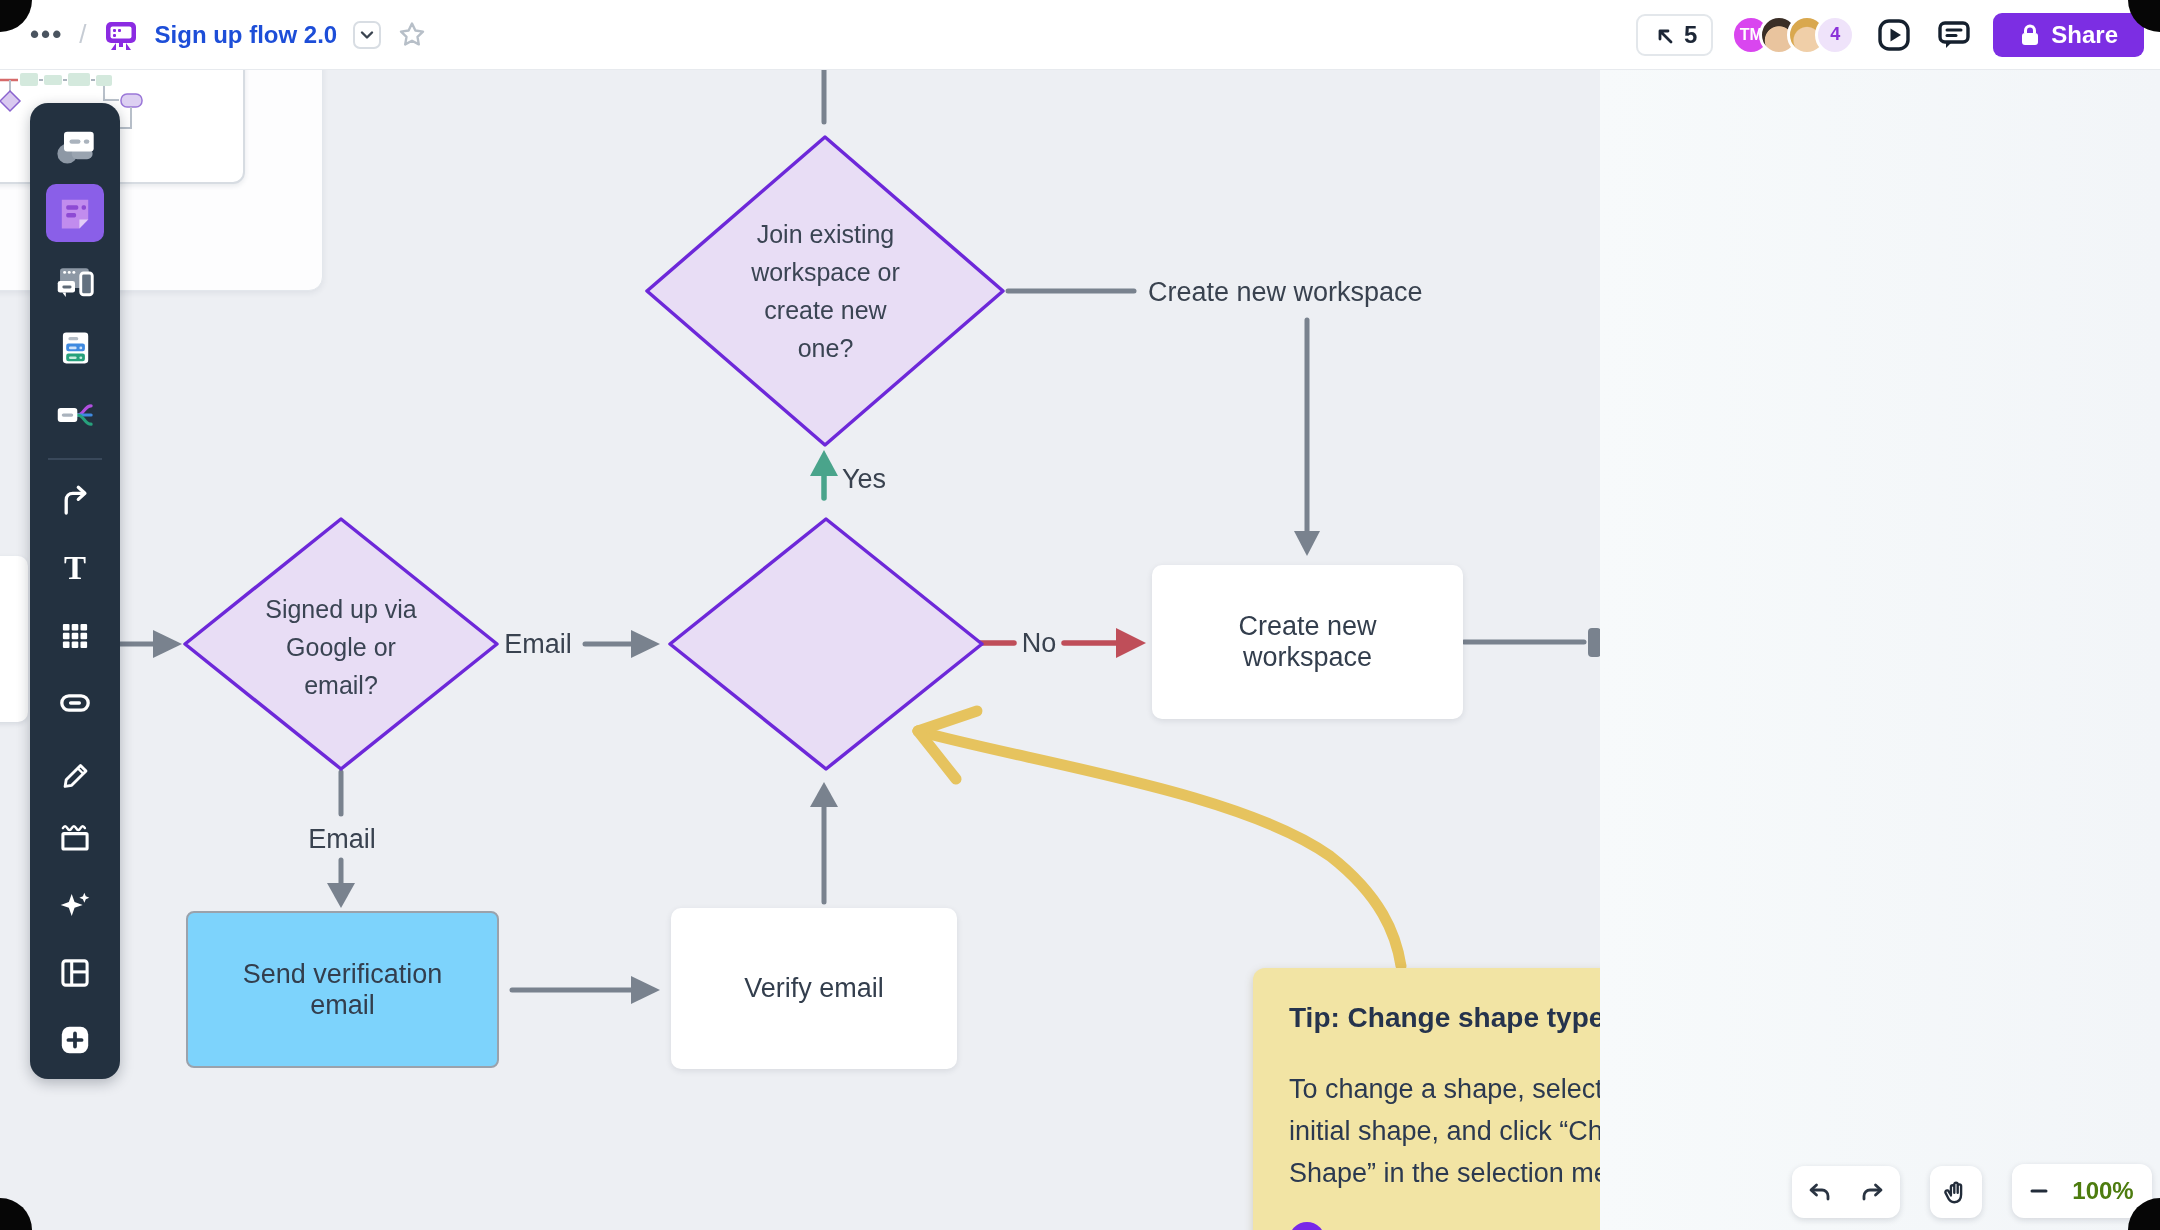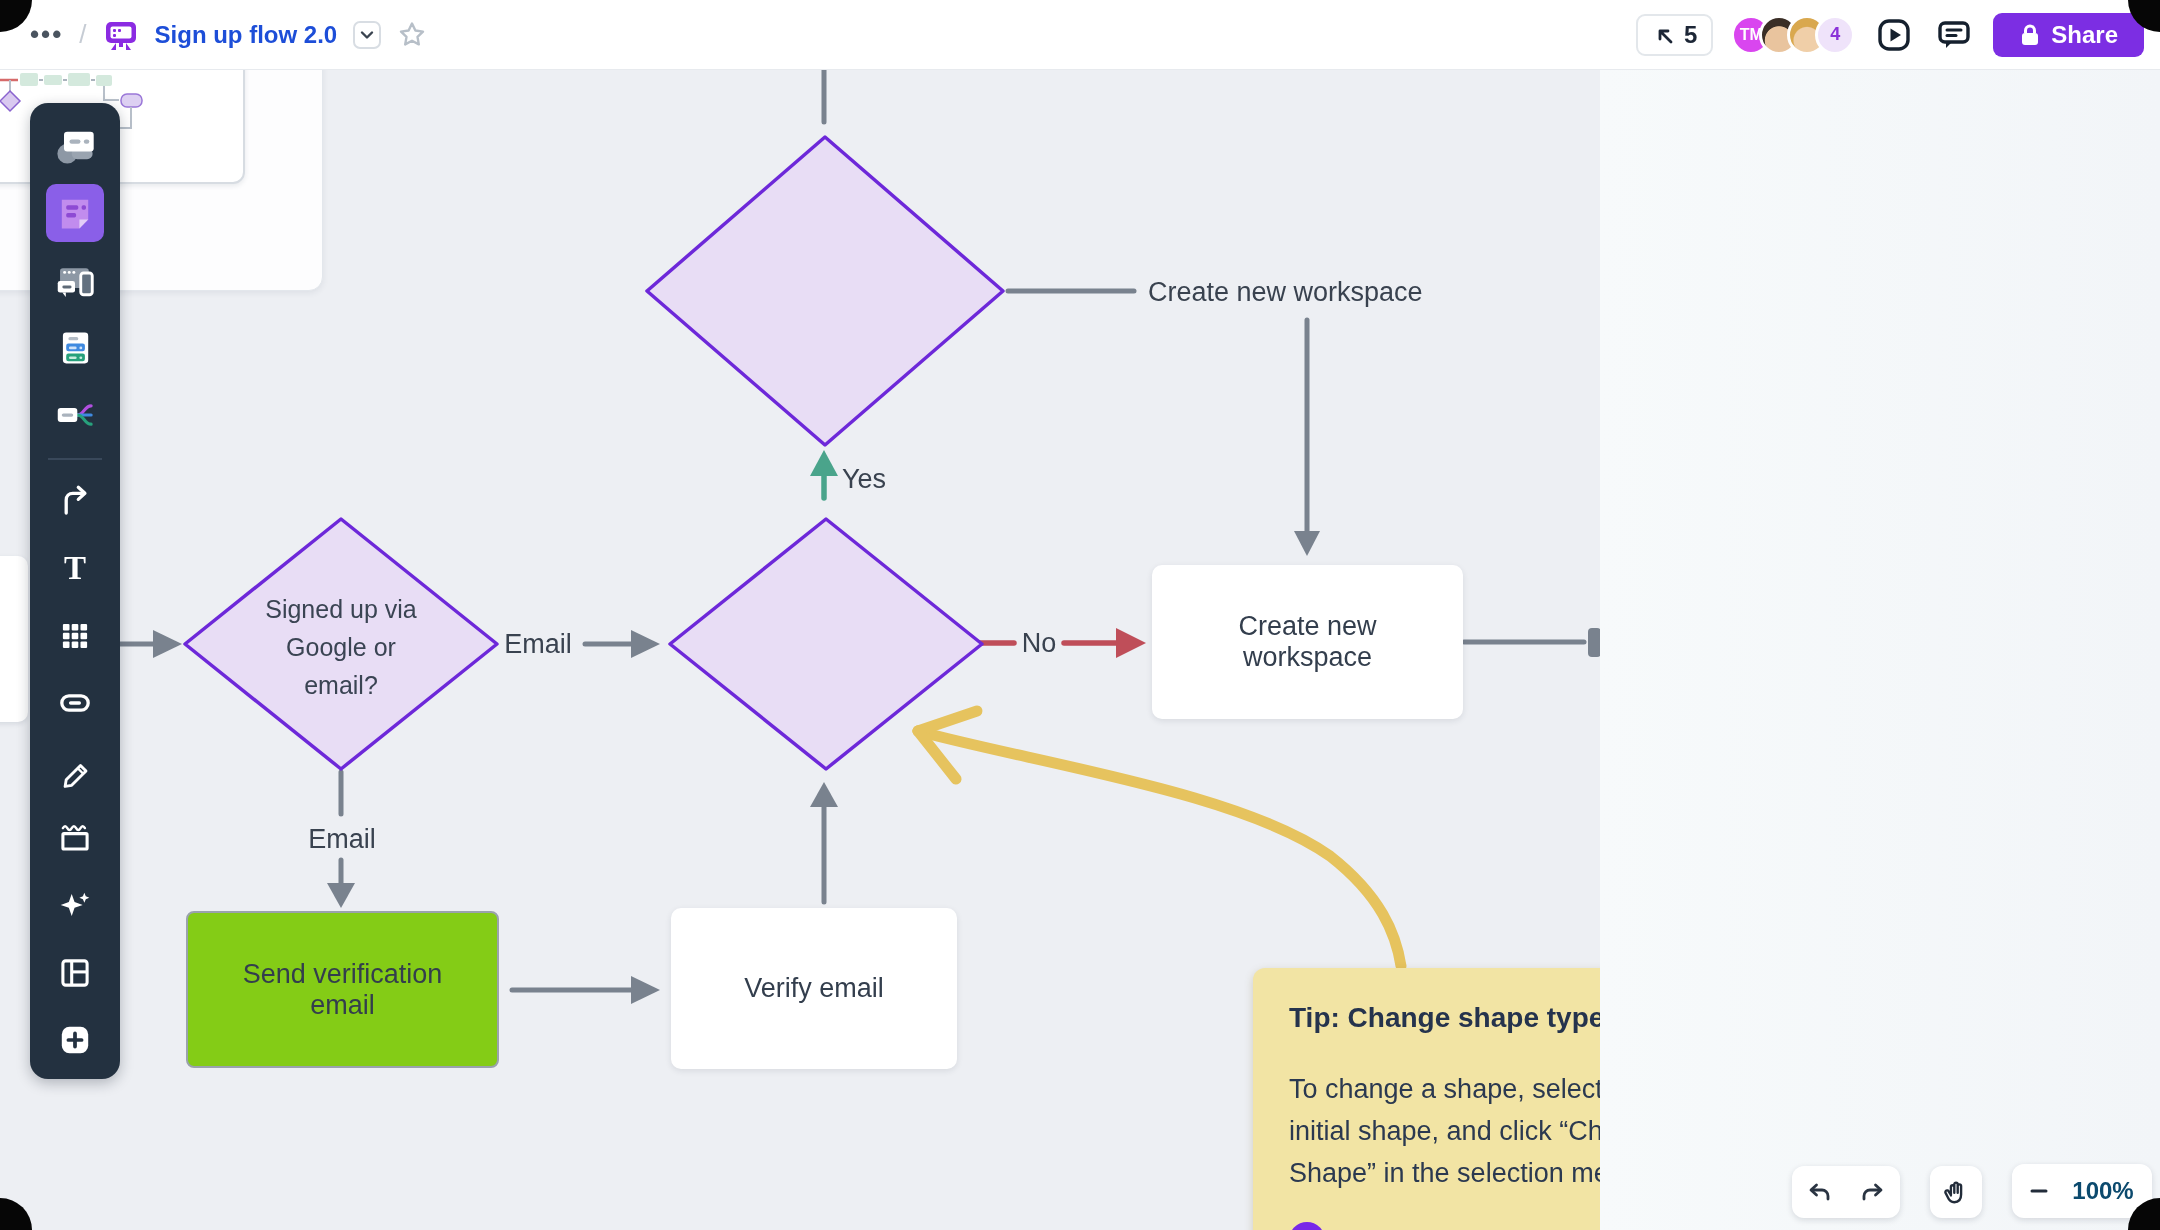--- a/index.html
+++ b/index.html
@@ -49,21 +49,21 @@
                border-radius:10px; box-shadow:0 2px 5px rgba(40,55,80,.12); z-index:3; }
 
   
   .wires { position:absolute; left:0; top:0; z-index:4; }
 
   
   .dtext { position:absolute; z-index:5; font-size:25px; line-height:38px; color:#3a4453; text-align:center; }
   .pbox { position:absolute; z-index:5; display:flex; align-items:center; justify-content:center;
           text-align:center; font-size:27px; font-weight:500; color:#333e4d; }
   .pbox-white { background:#ffffff; border-radius:10px; box-shadow:0 2px 6px rgba(30,40,60,.10); }
-  .pbox-gray { background:#84cc16; border:2.5px solid #9aa2ac; border-radius:8px; }
+  .pbox-gray { background:#7dd3fc; border:2.5px solid #9aa2ac; border-radius:8px; }
   .edge-label { position:absolute; z-index:5; font-size:27px; color:#39424f; white-space:nowrap; }
 
   
   .sticky { position:absolute; left:1253px; top:968px; width:430px; height:330px; background:#f2e4a4;
             border-radius:12px; box-shadow:0 3px 8px rgba(120,100,40,.25); z-index:6; padding:34px 30px 0 36px; }
   .sticky-title { font-size:28px; font-weight:700; color:#25334d; white-space:nowrap; }
   .sticky-body { margin-top:34px; font-size:27px; line-height:42px; color:#2b3950; }
   .sticky-body span { display:block; white-space:nowrap; }
   .sticky-footer { margin-top:28px; display:flex; align-items:center; gap:14px; }
   .wh-logo { width:36px; height:36px; border-radius:50%; background:#7828e8; display:flex; align-items:center; justify-content:center; }
@@ -71,21 +71,21 @@
 
   
   .overlay { position:absolute; left:1600px; top:70px; width:560px; height:1160px; z-index:10;
              background:linear-gradient(90deg,#f7fafb,#f2f5f8); }
 
   
   .controls { position:absolute; z-index:45; }
   .ctl-group { position:absolute; background:#fff; border-radius:12px; box-shadow:0 2px 6px rgba(20,30,50,.14);
                display:flex; align-items:center; justify-content:center; }
   .ctl-cell { width:54px; height:52px; display:flex; align-items:center; justify-content:center; }
-  .zoom-text { font-size:24px; font-weight:700; color:#0c4a6e; padding:0 18px 0 6px; }
+  .zoom-text { font-size:24px; font-weight:700; color:#4d7c0f; padding:0 18px 0 6px; }
 
   
   .corner { position:absolute; width:64px; height:64px; background:#060606; border-radius:50%; z-index:60; }
 </style>
 </head>
 <body>
 
 <div id="app">
 
   <div class="panelB"></div>
@@ -144,20 +144,21 @@
       <polygon points="341,519 497,644 341,769 185,644"></polygon>
     </g>
 
     <g stroke="#e6c35e" stroke-width="11" stroke-linecap="round" fill="none">
       <path d="M918 731 C 1030 762, 1240 792, 1330 856 C 1381 896, 1396 934, 1401 966"></path>
       <path d="M918 731 L 977 711"></path>
       <path d="M918 731 L 956 779"></path>
     </g>
   </svg>
 
+  <div class="dtext" style="left:748px; top:215px; width:155px;">Join existing workspace or create new one?</div>
   <div class="dtext" style="left:261px; top:590px; width:160px;">Signed up via Google or email?</div>
 
   <div class="pbox pbox-white" style="left:1152px; top:565px; width:311px; height:154px;">
     <span style="width:200px;">Create new workspace</span>
   </div>
   <div class="pbox pbox-gray" style="left:186px; top:911px; width:313px; height:157px;">
     <span style="width:230px;">Send verification email</span>
   </div>
   <div class="pbox pbox-white" style="left:671px; top:908px; width:286px; height:161px;">
     <span>Verify email</span>

